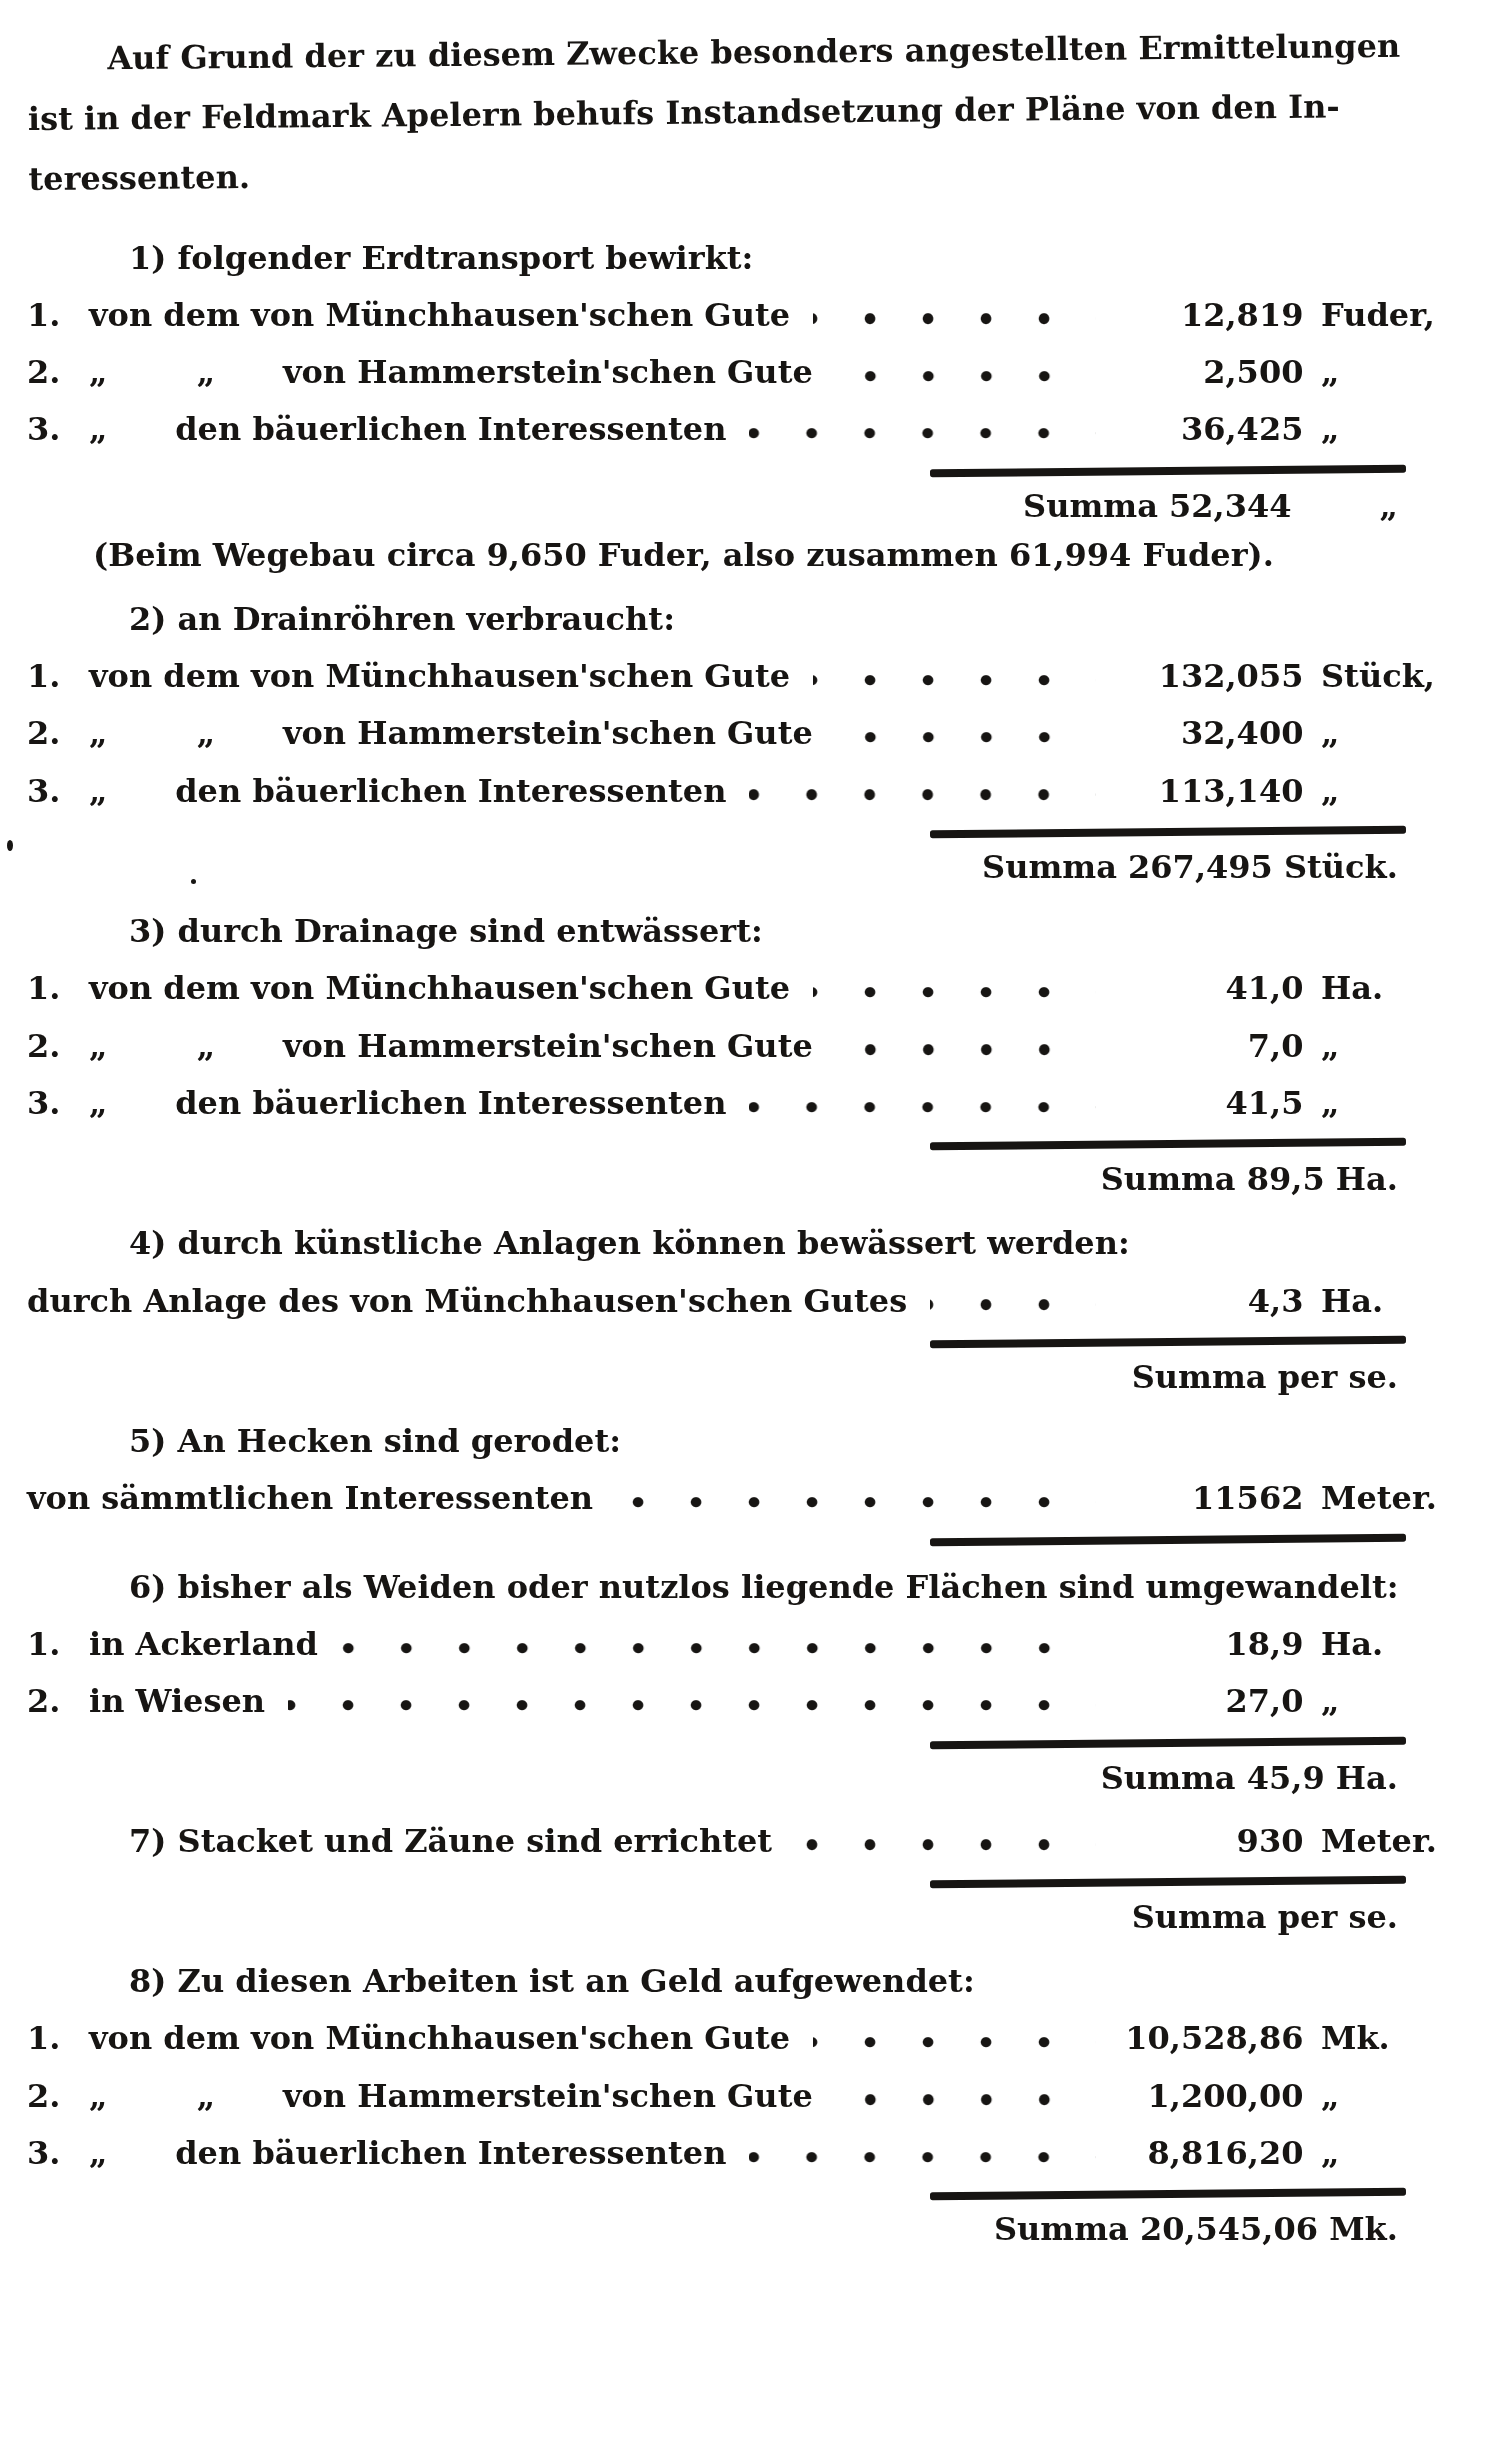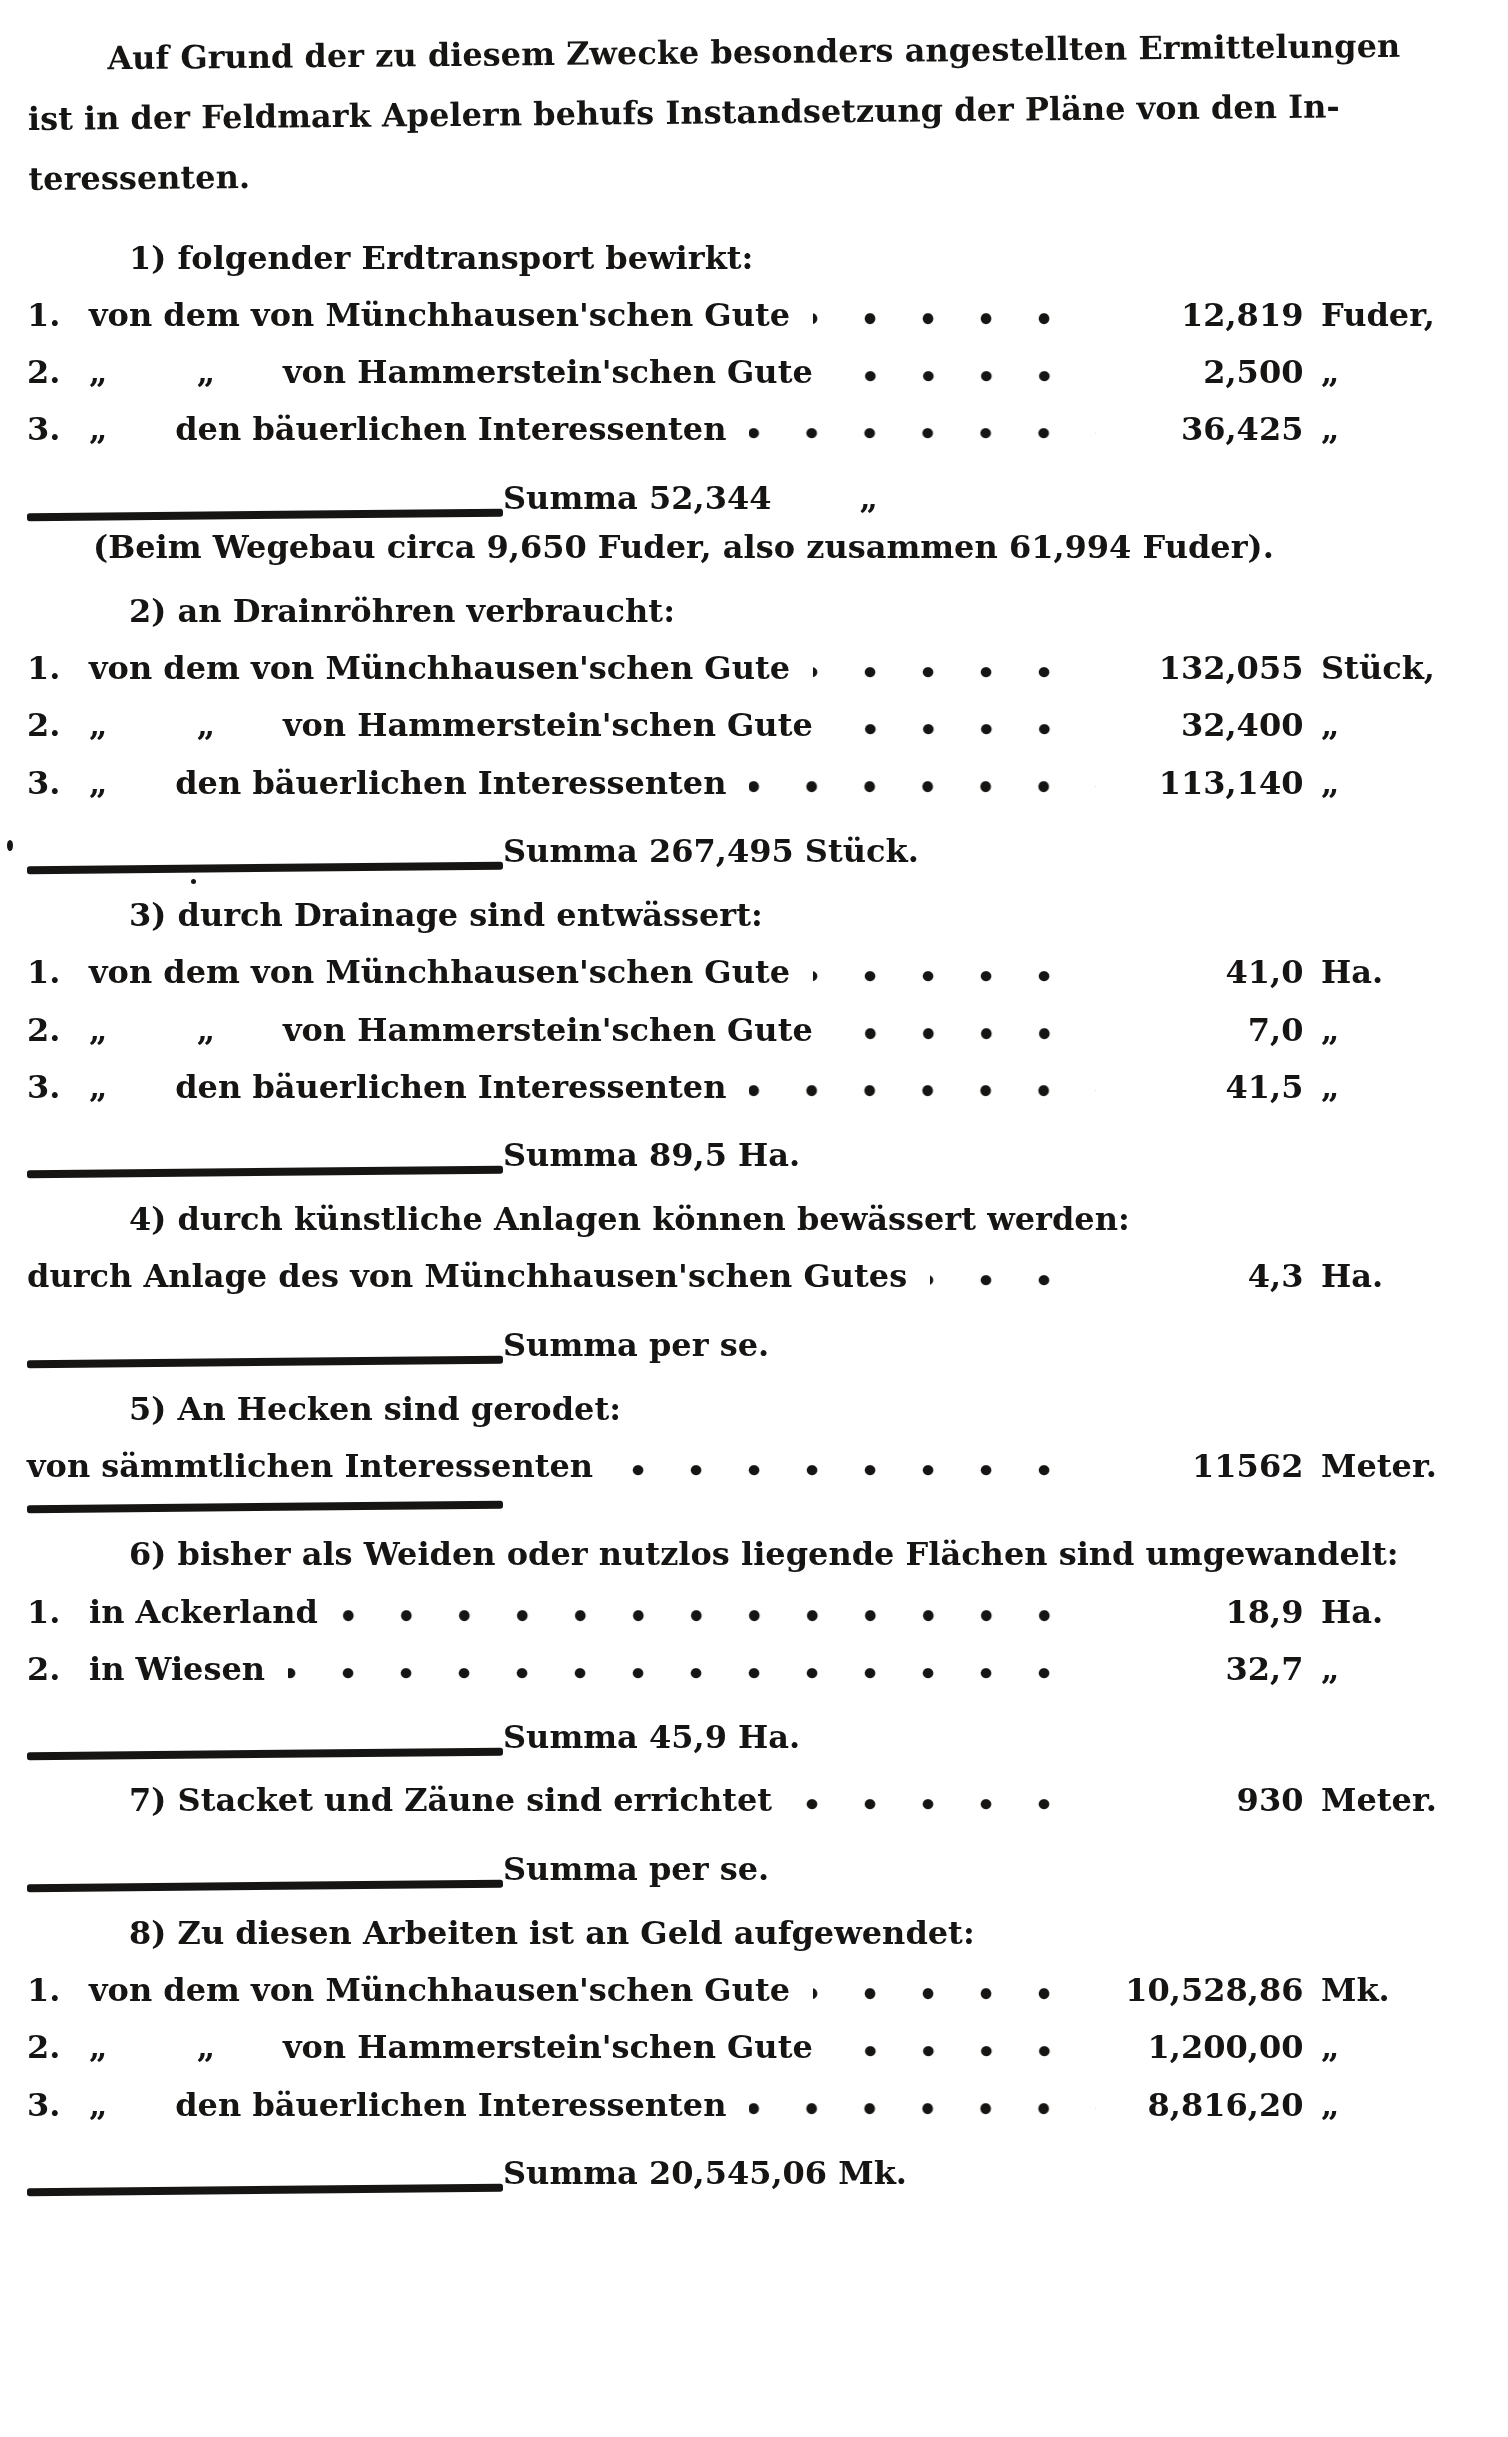--- a/index.html
+++ b/index.html
@@ -79,20 +79,21 @@
     text-align: right;
   }
   .unit {
     min-width: 134px;
     padding-left: 17.6px;
     text-align: left;
   }
 
   .summa-block {
     display: flex;
+    flex-direction: column;
     align-items: flex-end;
     padding-right: 49px;
     margin-top: 6.8px;
   }
   .rule {
     width: 476px;
     height: 8.1px;
     background: #171513;
     transform: rotate(-0.55deg);
     border-radius: 2.7px;
@@ -278,21 +279,21 @@
       <span class="no">1.</span>
       <span class="label">in Ackerland</span>
       <span class="dots"></span>
       <span class="value">18,9</span>
       <span class="unit">Ha.</span>
     </div>
     <div class="row">
       <span class="no">2.</span>
       <span class="label">in Wiesen</span>
       <span class="dots"></span>
-      <span class="value">32,7</span>
+      <span class="value">27,0</span>
       <span class="unit">„</span>
     </div>
     <div class="summa-block">
       <div class="rule"></div>
       <div class="summa-line">
         <span>Summa 45,9 Ha.</span>
       </div>
     </div>
   </div>
 

